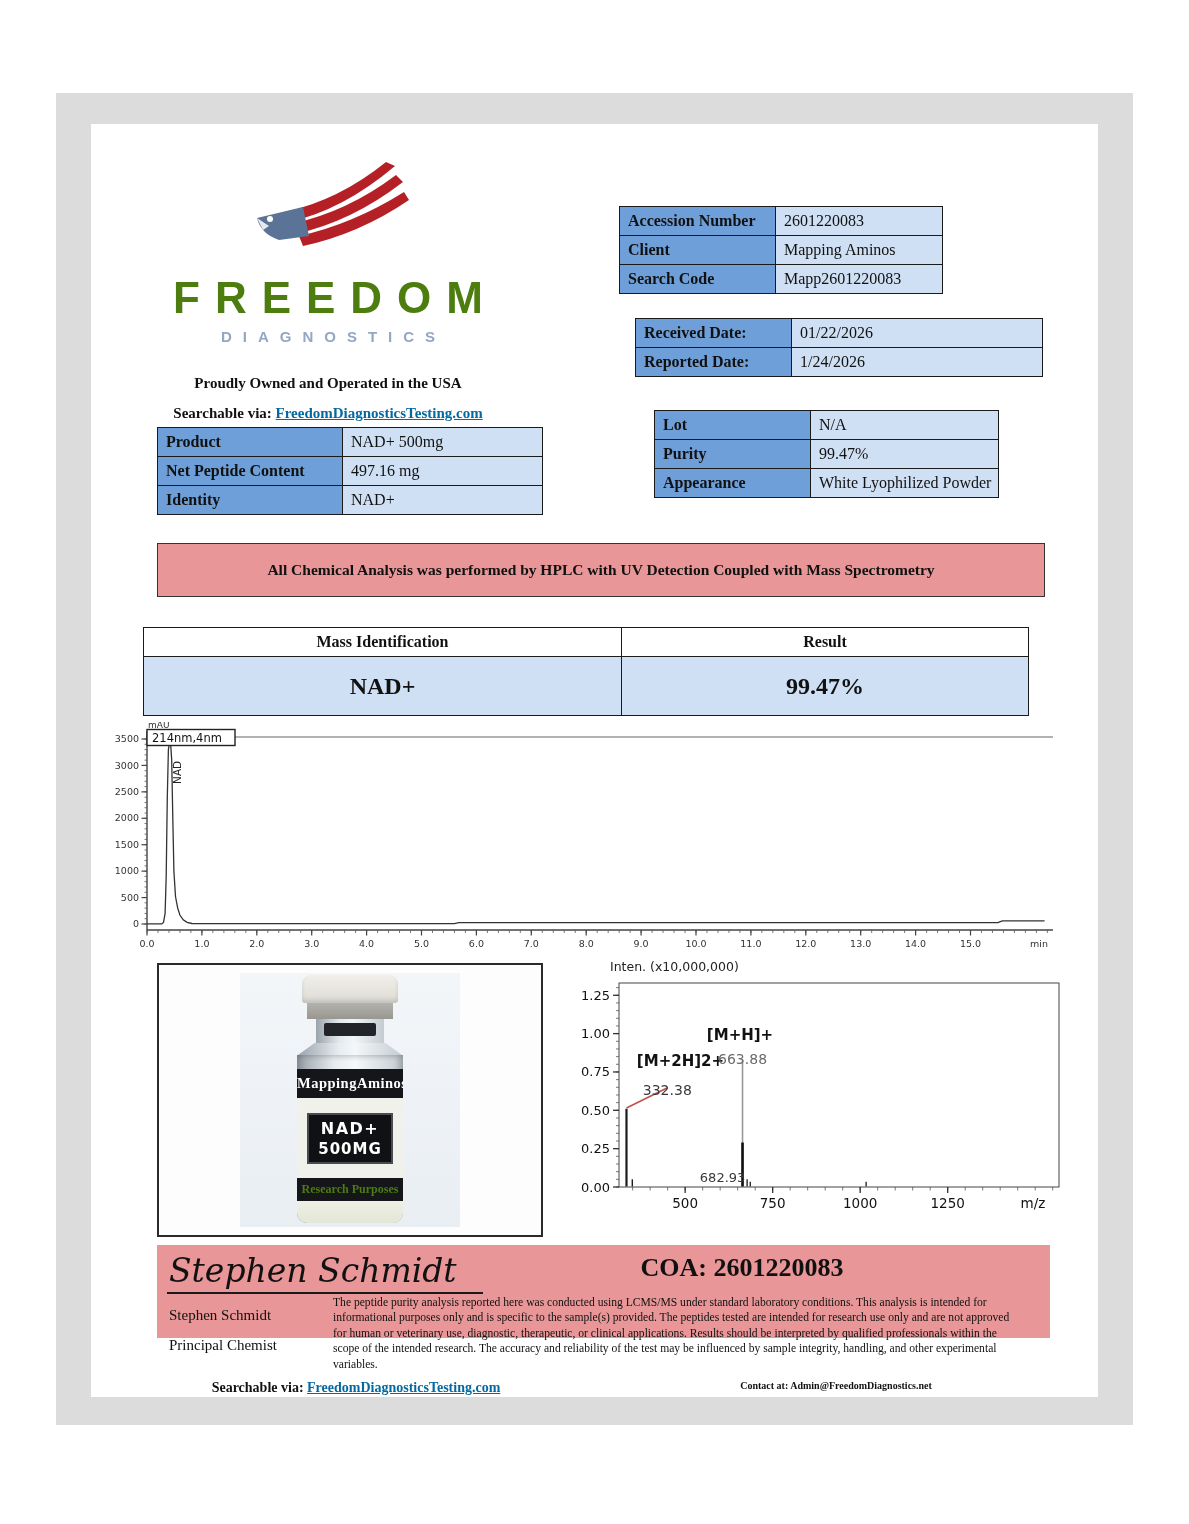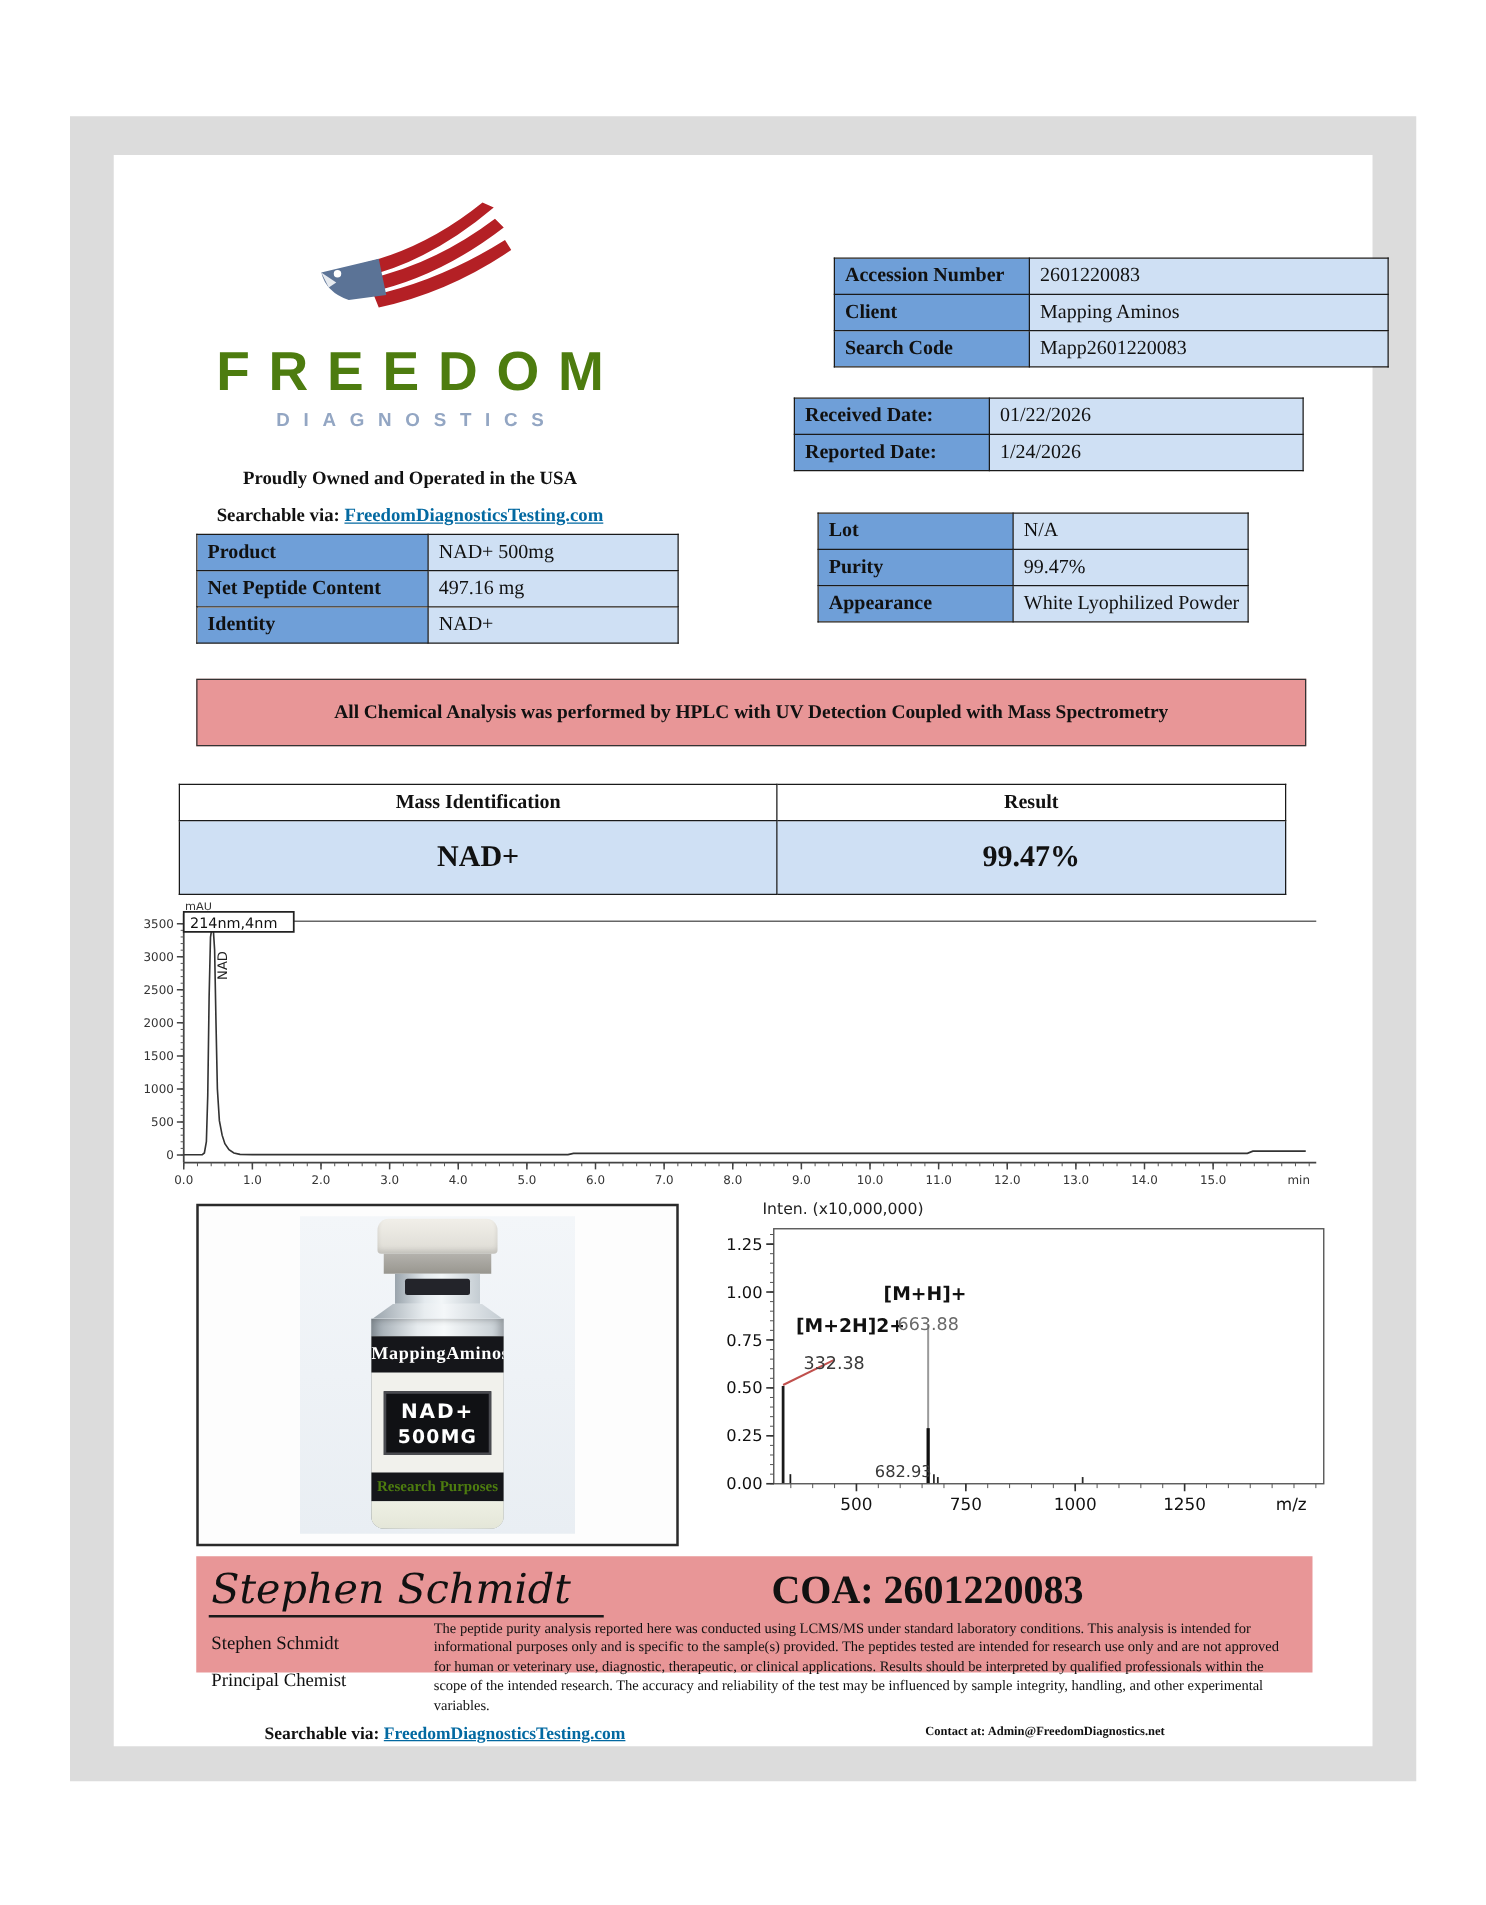--- a/index.html
+++ b/index.html
@@ -19,21 +19,21 @@
          letter-spacing:11px;padding-left:11px;color:#93a6c3;margin-top:8px;}
   .tagline{margin-top:30px;font-weight:bold;font-size:15px;}
   .search-line{margin-top:13px;font-weight:bold;font-size:15px;}
   a.doc-link{color:#0369a1;text-decoration:underline;font-weight:bold;}
 
   
   table.info{position:absolute;border-collapse:collapse;table-layout:fixed;font-size:16px;}
   table.info td{border:1.5px solid #1a1a1a;padding:3px 8px;height:22px;overflow:hidden;white-space:nowrap;}
   td.lbl{background:#6f9fd8;font-weight:bold;}
   td.val{background:#cfe0f4;}
-  .tbl-accession{left:576px;top:82px;width:444px;}
+  .tbl-accession{left:528px;top:82px;width:324px;}
   .tbl-dates{left:544px;top:194px;width:408px;}
   .tbl-product{left:66px;top:303px;width:386px;}
   .tbl-lot{left:544px;top:286px;width:345px;margin-left:19px;}
 
   
   .banner{position:absolute;left:66px;top:419px;width:886px;height:52px;background:#e89697;
           border:1.5px solid #333;display:flex;align-items:center;justify-content:center;
           font-weight:bold;font-size:15.5px;text-align:center;}
 
   
@@ -75,22 +75,22 @@
   .band-bottom{background:#15161a;color:#4d7c0f;height:23px;line-height:23px;text-align:center;
             font-weight:bold;font-size:12px;white-space:nowrap;overflow:hidden;}
   .powder{height:22px;background:linear-gradient(180deg,#eef0e4,#e4e6d8);}
 
   
   .sig-block{position:absolute;left:66px;top:1121px;width:893px;height:93px;background:#e89697;}
   .sig-script{position:absolute;left:10px;top:6px;font-family:"DejaVu Serif",serif;font-style:italic;
               font-size:33px;border-bottom:2px solid #1a1a1a;padding:0 26px 2px 2px;}
   .sig-name{position:absolute;left:12px;top:62px;font-size:15px;}
   .sig-title{position:absolute;left:12px;top:92px;font-size:15px;}
-  .coa{position:absolute;left:350px;top:8px;width:470px;text-align:center;font-weight:bold;font-size:32px;}
-  .disclaimer{position:absolute;left:190px;top:50px;width:692px;font-size:11.6px;line-height:1.33;}
+  .coa{position:absolute;left:350px;top:8px;width:470px;text-align:center;font-weight:bold;font-size:26px;}
+  .disclaimer{position:absolute;left:176px;top:50px;width:692px;font-size:11.6px;line-height:1.33;}
 
   
   .footer-search{position:absolute;left:70px;top:1256px;width:390px;text-align:center;
                  font-weight:bold;font-size:14px;}
   .footer-contact{position:absolute;left:560px;top:1256px;width:370px;text-align:center;
                  font-weight:bold;font-size:10px;}
 </style>
 </head>
 <body>
 

